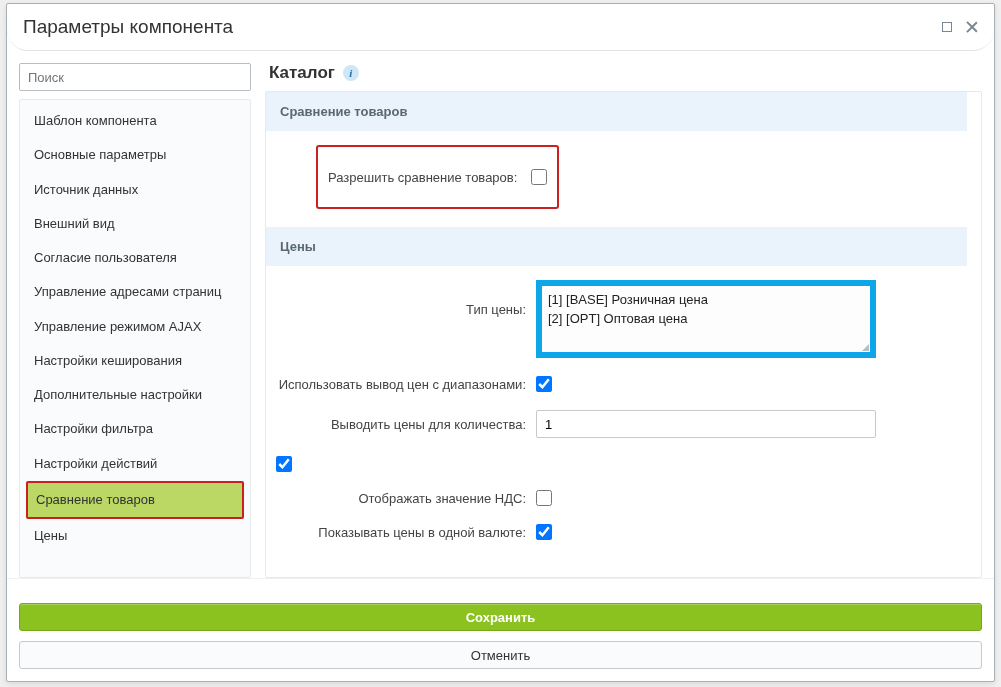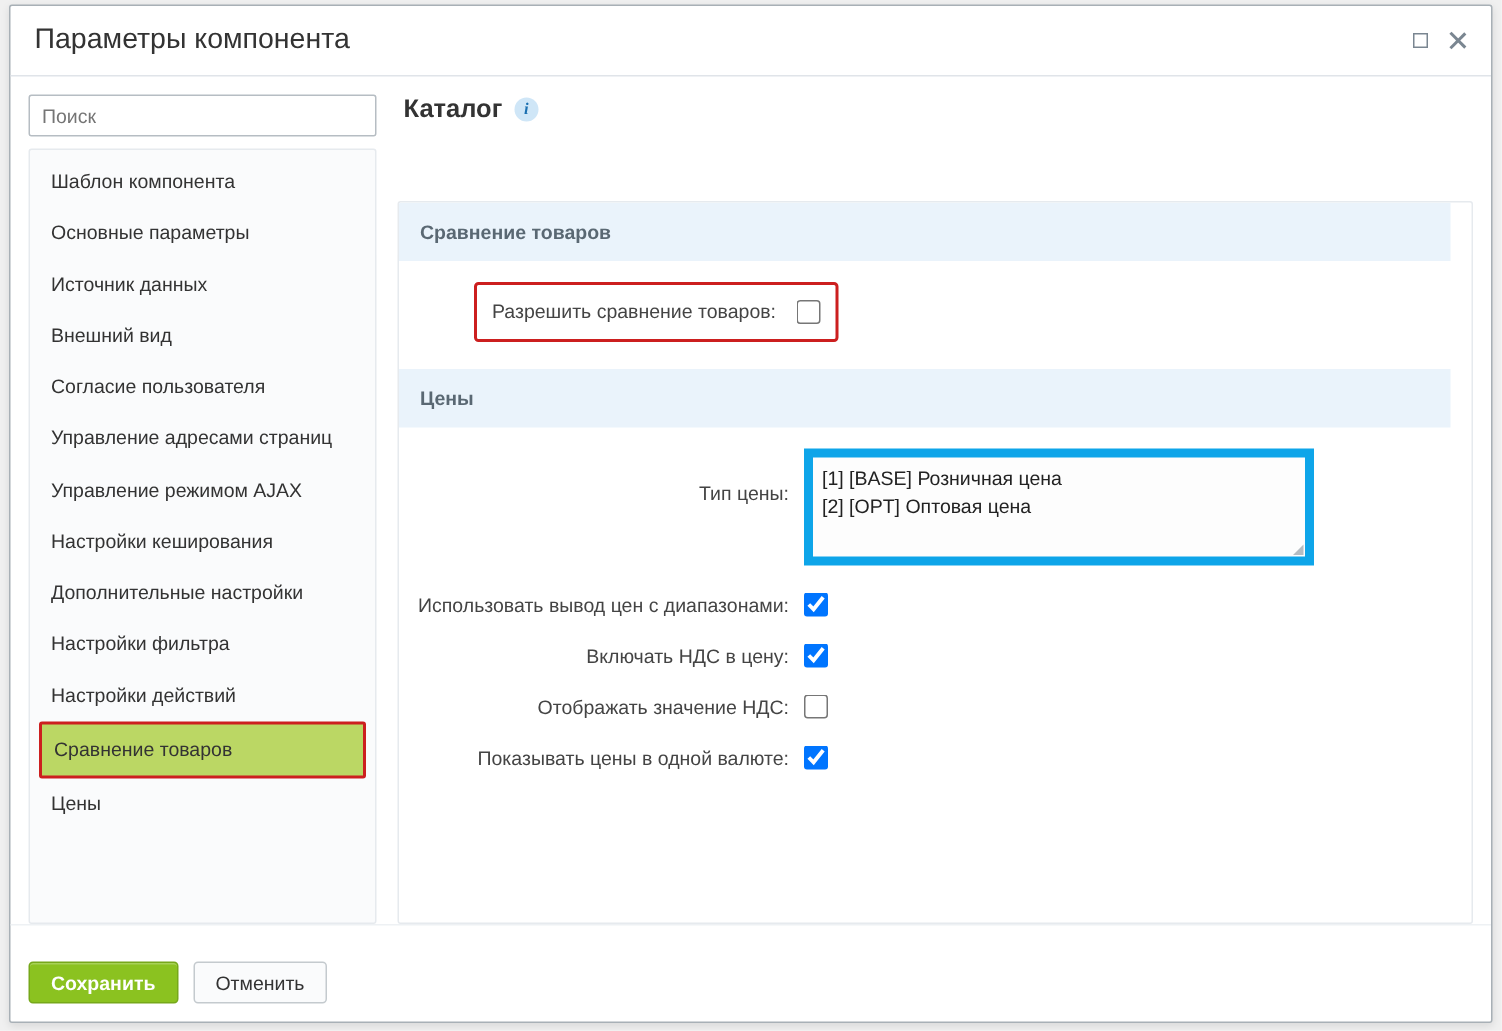--- a/index.html
+++ b/index.html
@@ -1,62 +1,62 @@
 <!DOCTYPE html>
 <html><head>
 <meta charset="utf-8">
 <style>
   * { box-sizing: border-box; margin: 0; padding: 0; }
   html, body { height: 100%; font-family: Arial, Helvetica, sans-serif; font-size: 13px; background: #f0f0f0; color: #3f4b54; }
   .window { position: absolute; top: 3px; left: 6px; right: 6px; bottom: 5px; background: #fff; border: 1px solid #a8b0b6; border-radius: 2px; box-shadow: 0 2px 6px rgba(0,0,0,0.1); display: flex; flex-direction: column; }
-  .titlebar { display: flex; align-items: center; padding: 12px 16px 12px 16px; border-bottom: 1px solid #e0e4e9; }
+  .titlebar { display: flex; align-items: center; padding: 12px 16px 12px 16px; border-bottom: 1px solid #e0e4e9; border-radius: 21px; }
   .titlebar-title { font-size: 19px; font-weight: 400; color: #333; flex: 1; }
   .titlebar-icons { display: flex; gap: 14px; align-items: center; }
   .icon-sq { width: 10px; height: 10px; border: 1px solid #7a8691; }
   .icon-x { width: 12px; height: 12px; position: relative; }
   .icon-x:before, .icon-x:after { content: ""; position: absolute; left: 5px; top: -1px; height: 14px; width: 1.5px; background: #7a8691; }
   .icon-x:before { transform: rotate(45deg); }
   .icon-x:after { transform: rotate(-45deg); }
 
   .body { flex: 1; display: flex; padding: 12px 12px 0 12px; overflow: hidden; }
 
   .sidebar { width: 232px; display: flex; flex-direction: column; }
   .search-wrap { padding: 0 0 8px 0; }
   .search-input { width: 100%; height: 28px; border: 1px solid #b6bdc3; border-radius: 2px; padding: 0 8px; font-size: 13px; color: #333; }
   .nav { flex: 1; border: 1px solid #e6eaee; border-radius: 2px; background: #fafbfc; overflow-y: auto; position: relative; }
   .nav-inner { padding: 4px 6px; }
   .nav-item { padding: 9px 8px; color: #333; cursor: pointer; border-radius: 2px; font-size: 13px; line-height: 1.25; }
   .nav-item.active { background: #bbd764; border: 2px solid #cc1f1f; color: #333; }
 
-  .main { flex: 1; padding-left: 14px; display: flex; flex-direction: column; gap: 43px; }
+  .main { flex: 1; padding-left: 14px; display: flex; flex-direction: column; }
   .main-head { padding: 0 0 8px 4px; }
   .main-title { font-size: 17px; font-weight: bold; color: #333; display: flex; align-items: center; gap: 8px; }
   .info-icon { display: inline-flex; width: 16px; height: 16px; border-radius: 50%; background: #cfe6f7; color: #1a6fb0; align-items: center; justify-content: center; font-size: 11px; font-style: italic; font-weight: bold; font-family: Georgia, serif; }
   .main-sub { color: #145d9b; font-size: 13px; font-weight: bold; margin-top: 2px; }
 
   .panel { flex: 1; border: 1px solid #e6eaee; border-radius: 2px; overflow-y: auto; position: relative; background: #fff; }
   .panel-inner { padding-right: 14px; }
   .section-head { background: #eaf3fb; color: #5a6873; font-weight: bold; padding: 12px 14px; font-size: 13px; }
   .section-body { padding: 14px 10px 18px 10px; }
 
   .form-row { display: flex; align-items: center; margin-bottom: 18px; }
   .form-row:last-child { margin-bottom: 0; }
   .form-label { width: 260px; text-align: right; padding-right: 10px; color: #444; font-size: 13px; }
   .form-ctrl { flex: 1; display: flex; align-items: center; }
   .checkbox { width: 16px; height: 16px; }
-  .hl { border: 2px solid #cc1f1f; border-radius: 3px; padding: 10px 10px; display: inline-flex; align-items: flex-start; }
+  .hl { border: 2px solid #cc1f1f; border-radius: 3px; padding: 22px 10px; display: inline-flex; align-items: flex-end; }
   .hl .form-label { width: auto; padding-right: 14px; }
 
   .listbox { width: 340px; height: 78px; border: 6px solid #0ea5e9; background: #fdfdfd; font-size: 13px; padding: 4px 6px; overflow: auto; position: relative; }
   .listbox-item { padding: 2px 0; color: #222; }
   .list-resize { position:absolute; right:1px; bottom:1px; width:0; height:0; border-right:7px solid #b5bcc2; border-top:7px solid transparent;}
 
   .text-input { width: 340px; height: 28px; border: 1px solid #c4cace; border-radius: 2px; padding: 0 8px; font-size: 13px; }
 
-  .footer { padding: 24px 12px 12px 12px; display: flex; gap: 10px; border-top: 1px solid #eef1f4; margin-top:0;}
+  .footer { padding: 24px 12px 12px 12px; display: flex; gap: 10px; border-top: 1px solid #eef1f4; margin-top:0;flex-direction:column;}
   .btn { height: 28px; padding: 0 14px; border-radius: 3px; font-size: 13px; cursor: pointer; border: 1px solid; }
   .btn-primary { background: #8bc220; border-color: #76a81a; color: #fff; font-weight: bold; box-shadow: inset 0 1px 0 rgba(255,255,255,0.25);}
   .btn-default { background: #fafbfc; border-color: #c4cace; color: #333; }
 
   
   .nav::-webkit-scrollbar, .panel::-webkit-scrollbar { width: 12px; }
   .nav::-webkit-scrollbar-thumb, .panel::-webkit-scrollbar-thumb { background: #bcc2c7; border-radius: 6px; border: 2px solid #fafbfc; }
 </style>
 </head>
 <body>
@@ -131,23 +131,28 @@
               </div>
             </div>
 
             <div class="form-row">
               <div class="form-label">Использовать вывод цен с диапазонами:</div>
               <div class="form-ctrl">
                   <input type="checkbox" class="checkbox" checked="" style="">
                 </div>
             </div>
 
+            <div class="form-row">
+              <div class="form-label">Выводить цены для количества:</div>
+              <div class="form-ctrl">
+                  <input class="text-input" value="1" style="">
+                </div>
+            </div>
 
             <div class="form-row">
-              <div class="form-label">Включать НДС в цену:</div>
               <div class="form-ctrl">
                   <input type="checkbox" class="checkbox" checked="" style="">
                 </div>
             </div>
 
             <div class="form-row">
               <div class="form-label">Отображать значение НДС:</div>
               <div class="form-ctrl">
                   <input type="checkbox" class="checkbox" style="">
                 </div>

